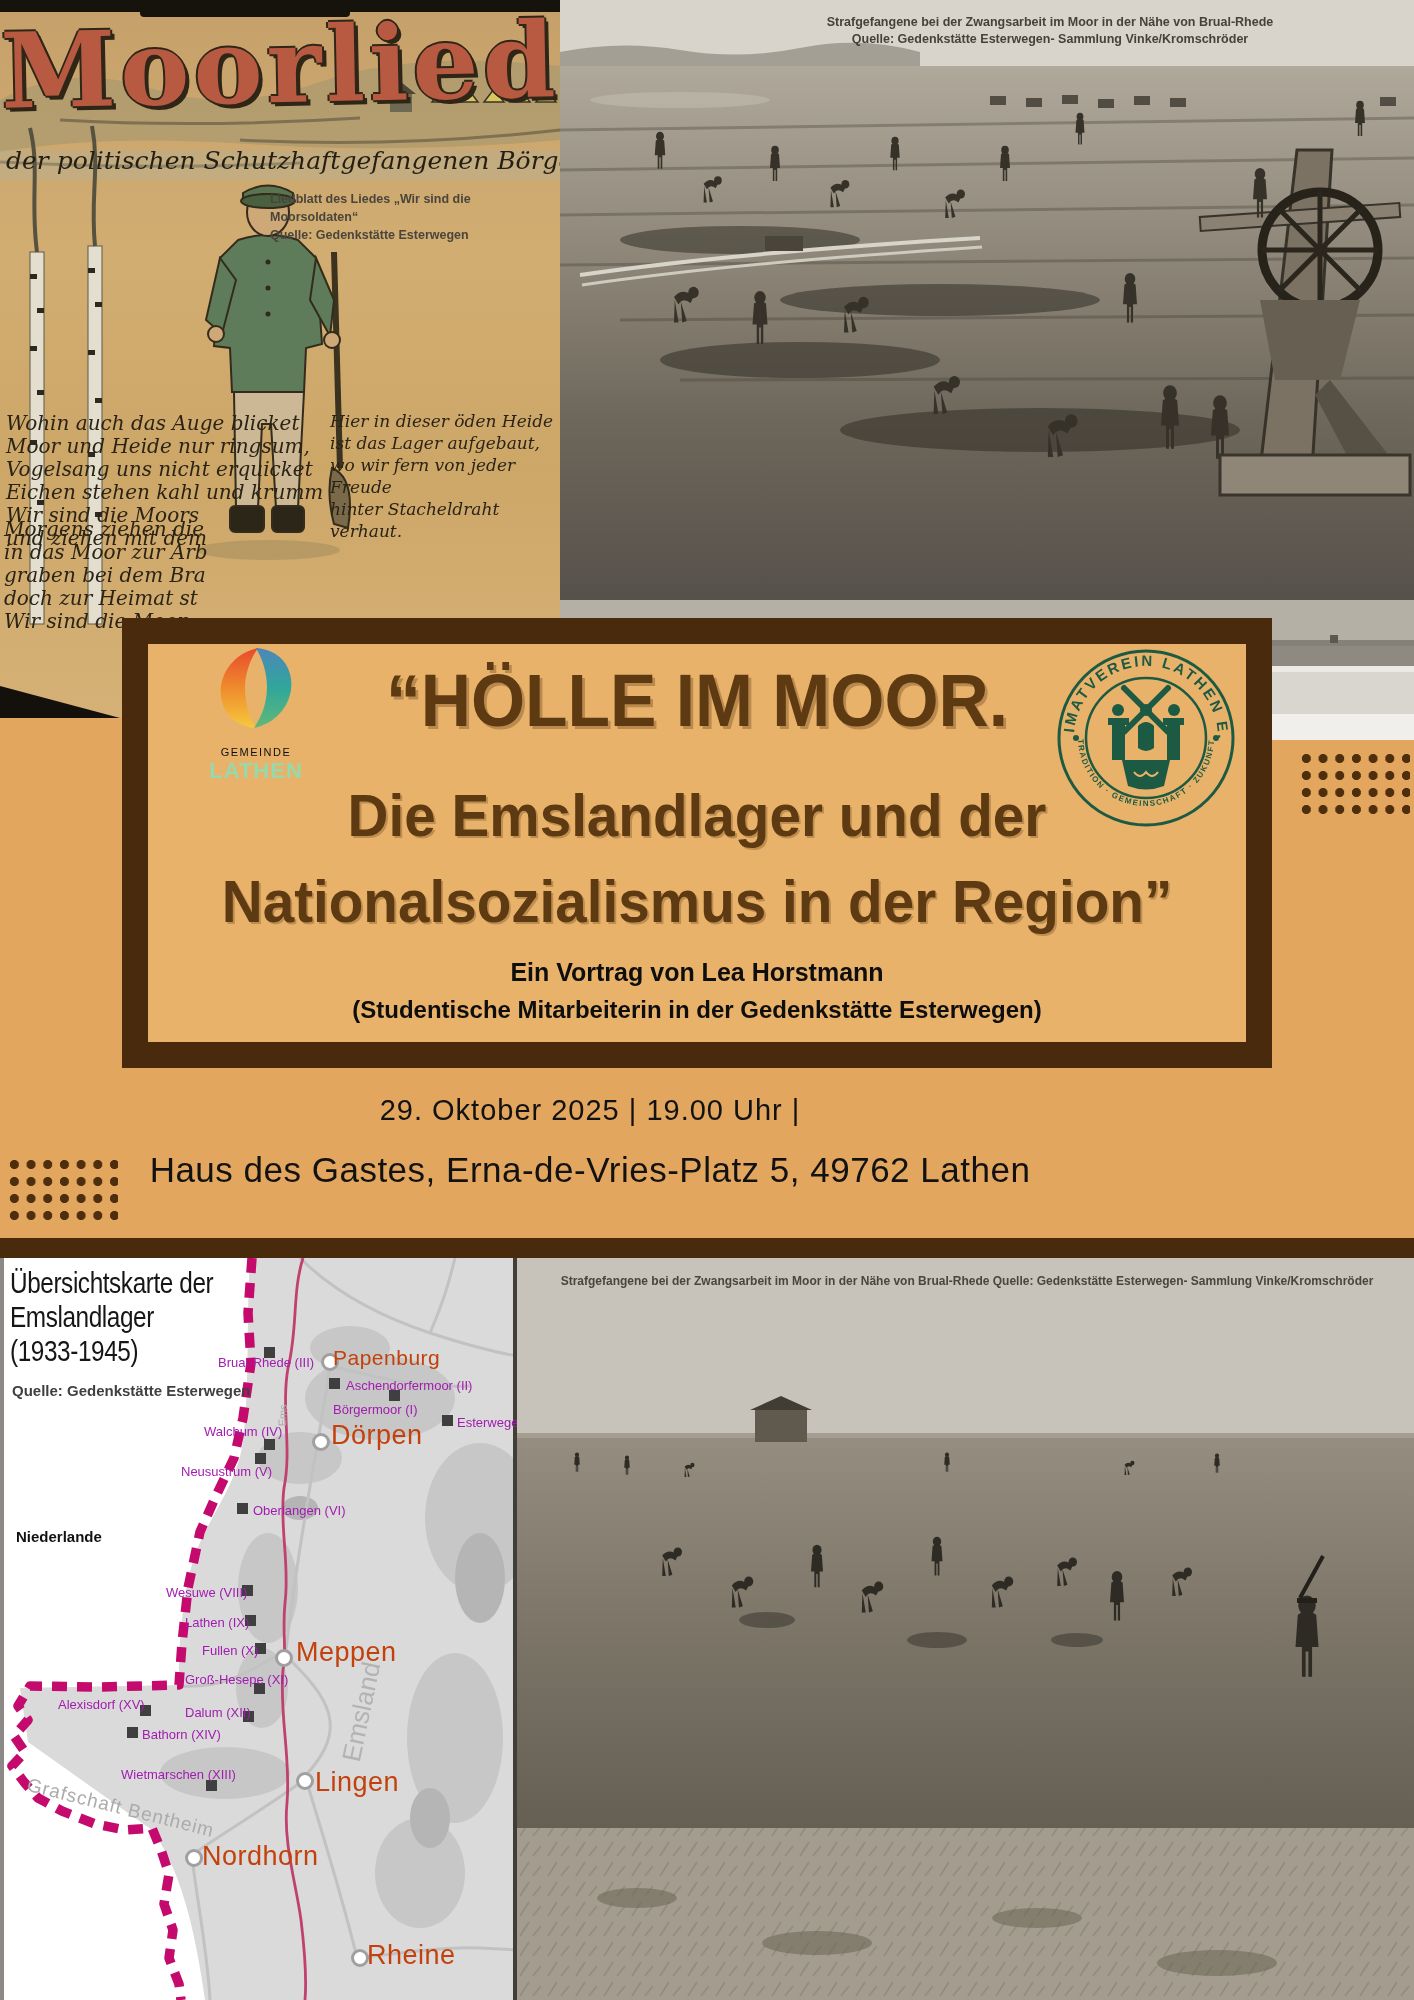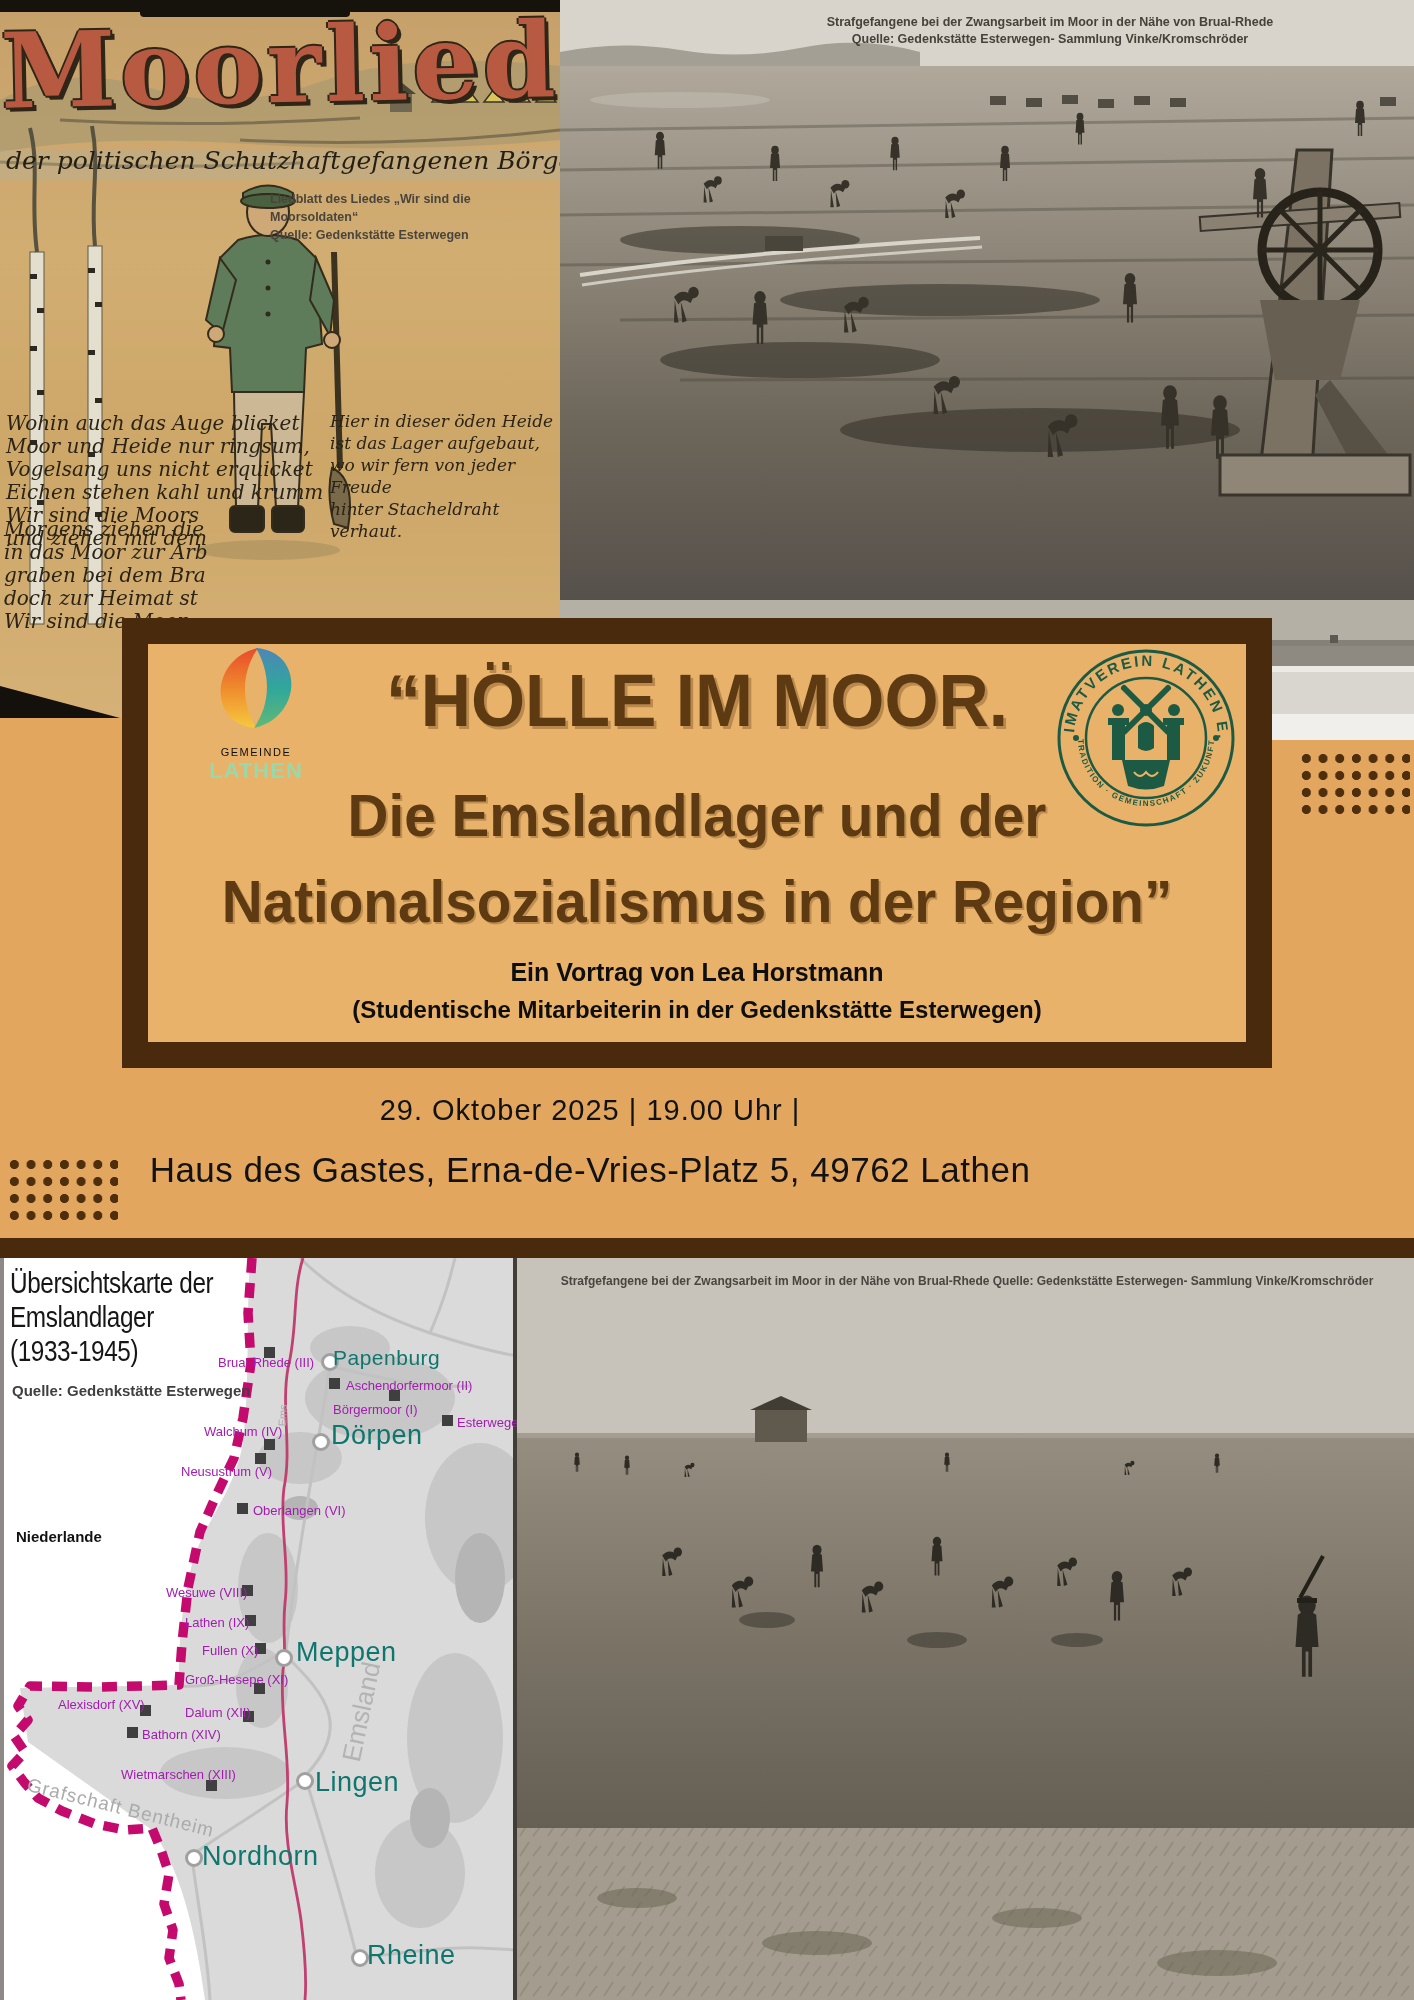--- a/index.html
+++ b/index.html
@@ -54,21 +54,21 @@
   .ev2{top:1150px;font-size:35px;letter-spacing:.5px;}
   .stripe{left:0;top:1238px;width:1414px;height:20px;background:#4a2a0d;z-index:20;}
 
   
   .map{left:0;top:1258px;width:517px;height:742px;background:#ffffff;}
   .map-title{left:10px;top:8px;font-size:29px;line-height:34px;color:#161616;white-space:pre-line;
     letter-spacing:-.5px;transform:scaleX(.84);transform-origin:left top;}
   .map-src{left:12px;top:124px;font-size:15px;font-weight:bold;color:#3f3f3f;}
   .camp{position:absolute;font-size:13px;color:#a21caf;white-space:nowrap;}
   .sq{position:absolute;width:11px;height:11px;background:#3f3f3f;}
-  .city{position:absolute;font-size:21px;color:#0f766e;letter-spacing:.5px;white-space:nowrap;}
+  .city{position:absolute;font-size:21px;color:#c2410c;letter-spacing:.5px;white-space:nowrap;}
   .city-big{font-size:27px;}
   .cc{position:absolute;width:12px;height:12px;border:3px solid #a0a0a0;background:#fff;border-radius:50%;}
   .nl{left:16px;top:270px;font-size:15px;font-weight:bold;color:#111;}
   .gb{left:30px;top:516px;font-size:19px;color:#ababab;transform:rotate(14deg);transform-origin:left top;letter-spacing:1px;}
   .emsl{left:336px;top:500px;font-size:26px;color:#b3b3b3;transform:rotate(-78deg);transform-origin:left top;}
   .emsr{left:276px;top:168px;font-size:11px;color:#adadad;transform:rotate(-87deg);transform-origin:left top;}
 </style>
 </head>
 <body>
 

